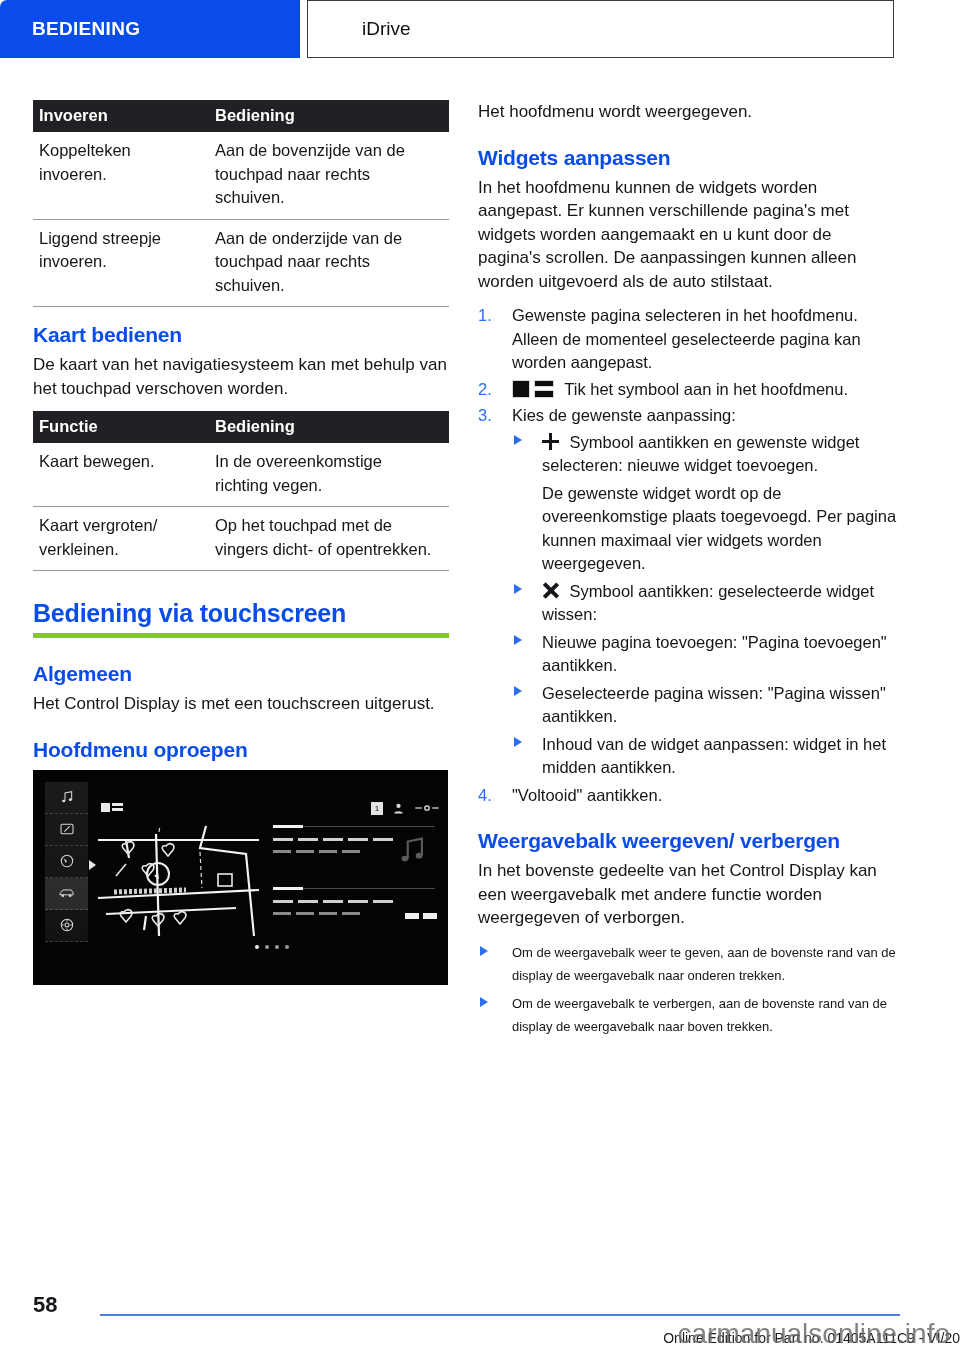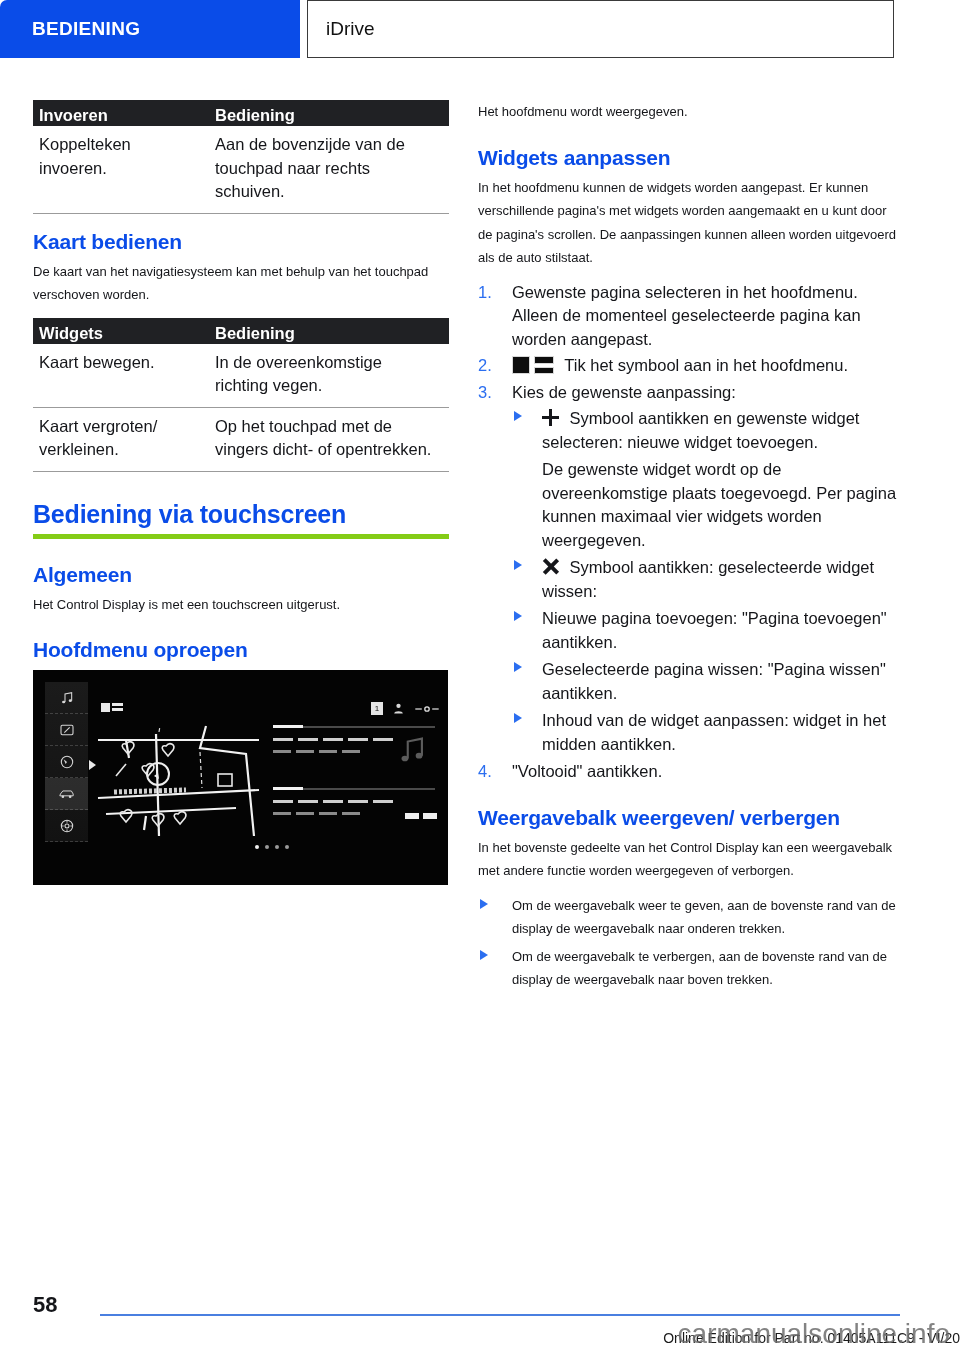--- a/index.html
+++ b/index.html
@@ -21,31 +21,31 @@
   }
   .header-tab-label {
     color: #ffffff; font-size: 19px; font-weight: bold;
     letter-spacing: .3px; padding-left: 32px;
   }
   .header-box {
     position: absolute; top: 0; left: 307px;
     width: 587px; height: 58px;
     border: 1.5px solid #3a3a3a;
     background: #fff;
-    display: flex; align-items: center;
+    display: flex; align-items: center; padding-left: 36px;
   }
   .header-box-label { font-size: 19px; color: #111; padding-left: 18px; }
 
   
   .col-left  { position: absolute; left: 33px;  top: 100px; width: 416px; }
   .col-right { position: absolute; left: 478px; top: 100px; width: 420px; }
 
   
   p.body {
-    font-size: 13px; line-height: 23.5px; color: #15161a;
+    font-size: 17px; line-height: 23.5px; color: #15161a;
     margin-bottom: 11px;
   }
   h1.chapter {
     font-size: 25px; font-weight: bold; color: #0a4ce8;
     border-bottom: 5px solid #84cc16;
     padding-bottom: 5px; margin-top: 28px; margin-bottom: 24px;
     letter-spacing: -.2px;
   }
   h2.section {
     font-size: 21px; font-weight: bold; color: #0a4ce8;
@@ -54,21 +54,21 @@
   h2.section.tight { margin-top: 22px; }
   h2.section.first { margin-top: 0; }
 
   
   table.t {
     width: 100%; border-collapse: collapse; margin-bottom: 6px;
   }
   table.t thead th {
     background: #202124; color: #ffffff;
     font-size: 16.5px; font-weight: bold; text-align: left;
-    padding: 6px 0 1px 6px;
+    padding: 6px 0 7px 6px;
   }
   table.t thead th.c2 { padding-left: 10px; }
   table.t tbody td {
     font-size: 16.5px; line-height: 23.5px; color: #15161a;
     vertical-align: top;
     padding: 7px 10px 9px 6px;
     border-bottom: 1.2px solid #9b9b9b;
   }
   table.t tbody td.c1 { width: 172px; }
   table.t tbody td.c2 { padding-left: 10px; }
@@ -221,30 +221,34 @@
         <tr>
           <th class="c1">Invoeren</th>
           <th class="c2">Bediening</th>
         </tr>
       </thead>
       <tbody>
         <tr>
           <td class="c1">Koppelteken invoeren.</td>
           <td class="c2">Aan de bovenzijde van de touchpad naar rechts schuiven.</td>
         </tr>
+        <tr>
+          <td class="c1">Liggend streepje invoeren.</td>
+          <td class="c2">Aan de onderzijde van de touchpad naar rechts schuiven.</td>
+        </tr>
       </tbody>
     </table>
 
     <h2 class="section">Kaart bedienen</h2>
     <p class="body">De kaart van het navigatiesysteem kan met behulp van het touchpad verschoven worden.</p>
 
     <table class="t">
       <thead>
         <tr>
-          <th class="c1">Widgets</th>
+          <th class="c1">Functie</th>
           <th class="c2">Bediening</th>
         </tr>
       </thead>
       <tbody>
         <tr>
           <td class="c1">Kaart bewegen.</td>
           <td class="c2">In de overeenkomstige richting vegen.</td>
         </tr>
         <tr>
           <td class="c1">Kaart vergroten/ verkleinen.</td>

